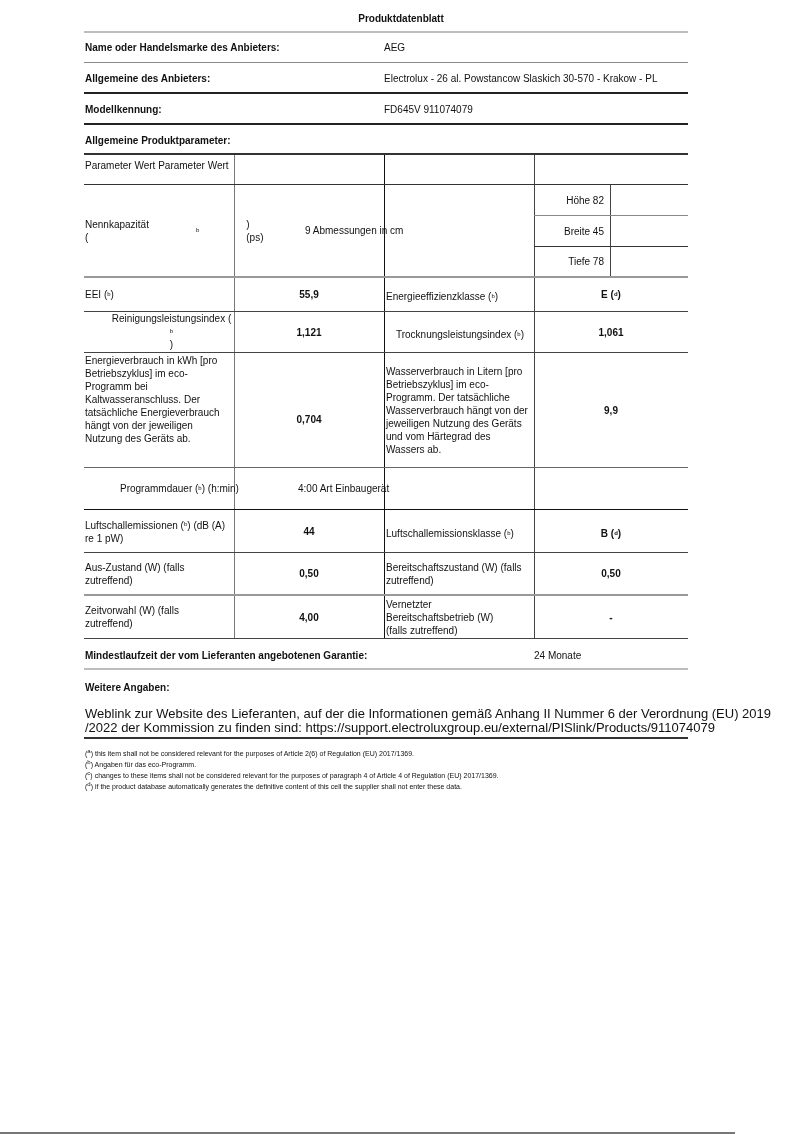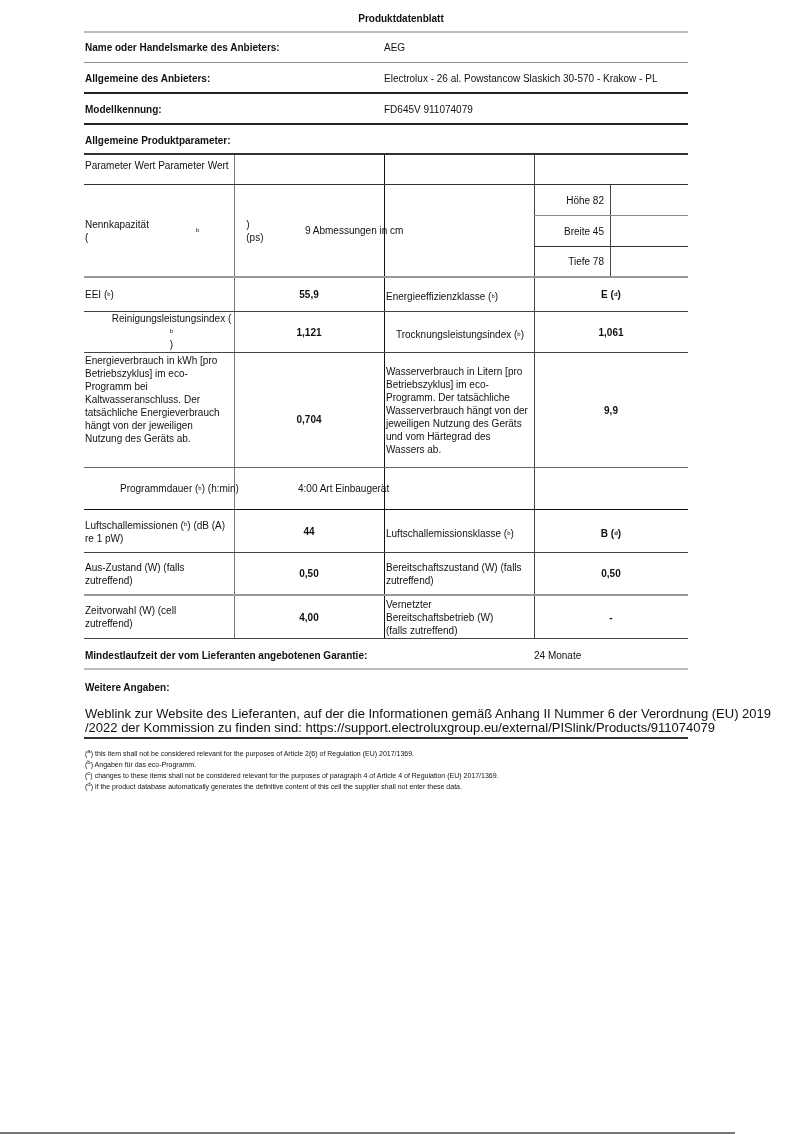--- a/index.html
+++ b/index.html
@@ -128,21 +128,21 @@
     <span>)</span>
 </div>
 <div class="hline" style="top:552px; background:#444;"></div>
 
 <div class="cell left" style="left:84px; top:553px; width:140px; height:41px;">Aus-Zustand (W) (falls zutreffend)</div>
 <div class="cell center" style="left:234px; top:553px; width:150px; height:41px;">0,50</div>
 <div class="cell left" style="left:385px; top:553px; width:140px; height:41px;">Bereitschaftszustand (W) (falls zutreffend)</div>
 <div class="cell center" style="left:534px; top:553px; width:154px; height:41px;">0,50</div>
 <div class="hline" style="top:594px; background:#999; height:2px;"></div>
 
-<div class="cell left" style="left:84px; top:596px; width:140px; height:42px;">Zeitvorwahl (W) (cell zutreffend)</div>
+<div class="cell left" style="left:84px; top:596px; width:140px; height:42px;">Zeitvorwahl (W) (falls zutreffend)</div>
 <div class="cell center" style="left:234px; top:596px; width:150px; height:42px;">4,00</div>
 <div class="cell left" style="left:385px; top:596px; width:130px; height:42px;">Vernetzter Bereitschaftsbetrieb (W) (falls zutreffend)</div>
 <div class="cell center" style="left:534px; top:596px; width:154px; height:42px;">-</div>
 <div class="hline" style="top:638px; background:#444;"></div>
 
 <div class="lbl bold" style="top:649px;">Mindestlaufzeit der vom Lieferanten angebotenen Garantie:</div>
 <div class="lbl" style="top:649px; left:534px;">24 Monate</div>
 <div class="hline gray" style="top:668px;"></div>
 
 <div class="lbl bold" style="top:681px;">Weitere Angaben:</div>

